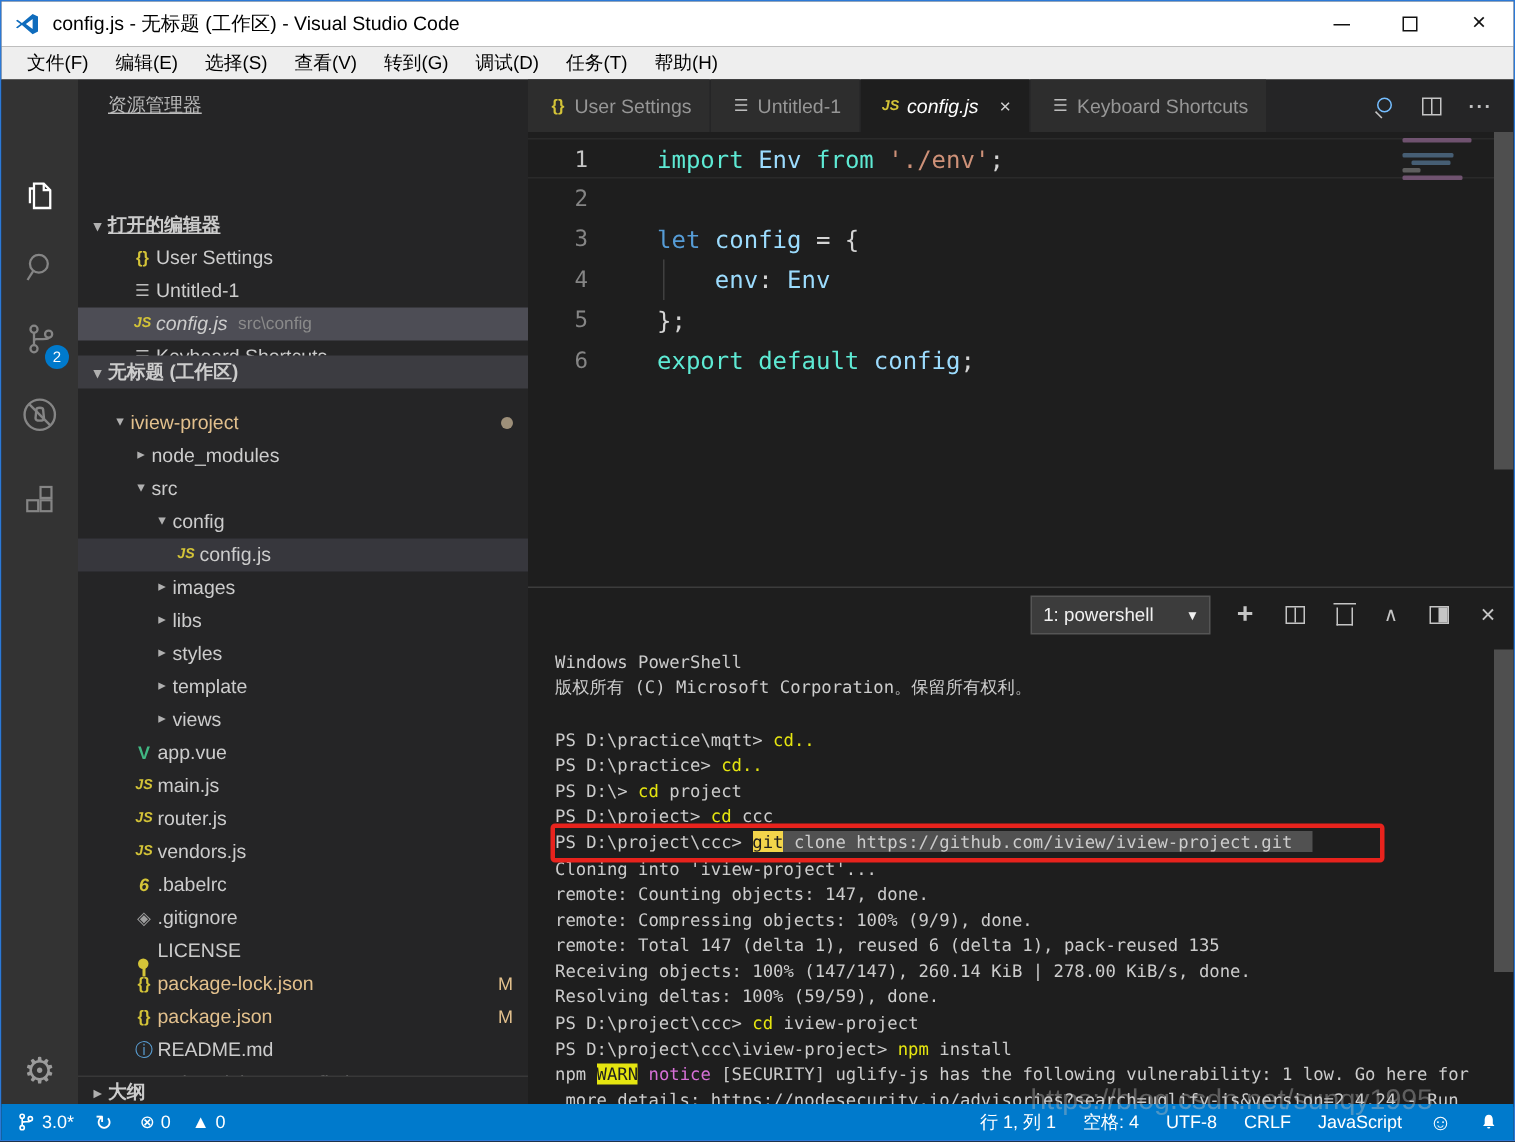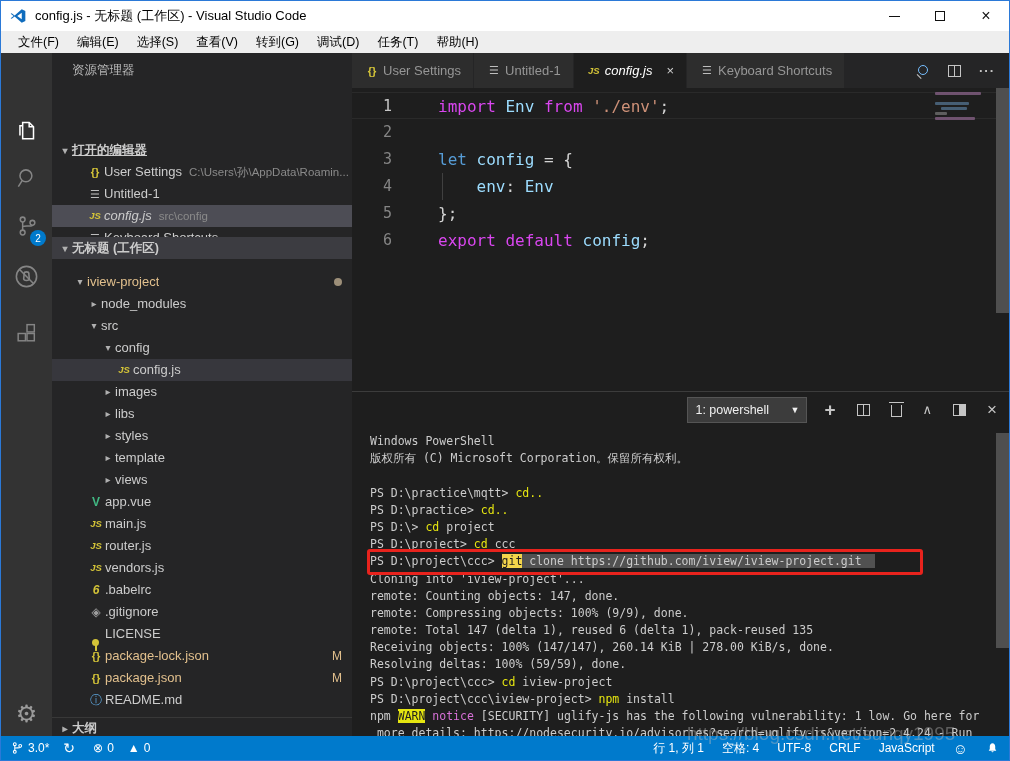--- a/index.html
+++ b/index.html
@@ -25,21 +25,21 @@
   
   .activitybar { width:51px; background:#333333; position:relative; flex:none; }
   .act-icon { position:absolute; left:0; width:51px; height:44px; display:flex; align-items:center; justify-content:center; }
   .act-icon svg { stroke:#858585; fill:none; stroke-width:1.4; }
   .act-icon.active svg { stroke:#ffffff; }
   .act-badge { position:absolute; right:6px; bottom:2px; min-width:16px; height:16px; background:#007acc; color:#fff; border-radius:50%; font-size:10px; display:flex; align-items:center; justify-content:center; }
   .gear { position:absolute; left:0; bottom:6px; width:51px; height:36px; display:flex; align-items:center; justify-content:center; color:#9b9b9b; font-size:24px; }
 
   
   .sidebar { width:300px; background:#252526; position:relative; flex:none; color:#cccccc; font-size:13px; overflow:hidden; }
-  .sidebar-title { position:absolute; top:0; left:0; width:100%; height:34px; line-height:34px; padding-left:20px; font-size:12.5px; color:#bbbbbb; }
+  .sidebar-title { position:absolute; top:0; left:0; width:100%; height:34px; line-height:34px; padding-left:20px; font-size:12.5px; color:#bbbbbb;text-decoration:underline; }
   .sec-header { position:absolute; left:0; width:100%; height:22px; line-height:22px; font-weight:bold; font-size:12.5px; color:#cccccc; padding-left:6px; white-space:nowrap; }
   .sec-header .tw { display:inline-block; width:14px; text-align:center; font-size:10px; color:#b0b0b0; }
   #oe-header { top:86px;text-decoration:underline; }
   #ws-header { top:184px; background:#3c3c41; }
   .rows { position:absolute; left:0; width:100%; }
   #open-editors { top:108px; }
   #file-tree { top:218px; }
   .row { height:22px; line-height:22px; white-space:nowrap; display:flex; align-items:center; position:relative; cursor:pointer; }
   .row.sel-oe { background:#4d4d55; }
   .row.sel-tree { background:#37373d; }
@@ -80,21 +80,21 @@
   .gl-more { letter-spacing:1px; font-weight:bold; font-size:13px; }
 
   .editor { flex:none; height:303px; background:#1e1e1e; position:relative; overflow:hidden; }
   .code { position:absolute; left:0; top:4px; width:100%; font-family:"DejaVu Sans Mono", monospace; font-size:16px; }
   .cline { height:27px; line-height:27px; display:flex; white-space:pre; position:relative; }
   .cline.current { border-top:1px solid #2a2a2a; border-bottom:1px solid #2a2a2a; }
   .cline .num { width:62px; padding-right:22px; text-align:right; color:#858585; flex:none; font-size:15px; }
   .cline.current .num { color:#c6c6c6; }
   .cline .src { padding-left:24px; }
   .cline .guide { position:absolute; left:90px; top:0; height:100%; border-left:1px solid #404040; }
-  .c-k1{color:#569cd6} .c-k2{color:#d946ef} .c-v{color:#9cdcfe} .c-s{color:#ce9178} .c-p{color:#d4d4d4}
+  .c-k1{color:#569cd6} .c-k2{color:#5eead4} .c-v{color:#9cdcfe} .c-s{color:#ce9178} .c-p{color:#d4d4d4}
   .minimap { position:absolute; right:16px; top:2px; width:62px; height:46px; opacity:.85; }
   .minimap .mml { height:3px; margin:2px 4px; border-radius:1px; }
   .ed-scroll { position:absolute; right:0; top:0; width:13px; height:225px; background:#4f4f4f; }
 
   
   .panel { flex:1; background:#1e1e1e; border-top:1px solid #3c3c3c; position:relative; display:flex; flex-direction:column; min-height:0; }
   .panel-header { height:35px; flex:none; display:flex; align-items:center; padding:0 12px 0 18px; }
   .ptab { margin-right:24px; font-size:13px; color:#969696; height:100%; display:flex; align-items:center; border-bottom:1px solid transparent; text-transform:none; }
   .ptab.active { color:#e7e7e7; border-bottom:1px solid #e7e7e7; }
   .pdropdown { margin-left:auto; width:118px; height:24px; background:#3c3c3c; border:1px solid #3c3c3c; outline:1px solid #555; color:#f0f0f0; font-size:12.5px; display:flex; align-items:center; padding:0 6px; justify-content:space-between; }
@@ -210,21 +210,20 @@
       <div class="gear">⚙</div>
     </div>
 
     <div class="sidebar">
       <div class="sidebar-title">资源管理器</div>
       <div class="sec-header" id="oe-header"><span class="tw">▾</span><span>打开的编辑器</span></div>
       <div class="rows" id="open-editors">
           <div class="row" style="padding-left: 34px;">
             <span class="fic fic-braces">{}</span>
             <span class="lbl">User Settings</span>
-            <span class="detail">C:\Users\孙\AppData\Roamin...</span>
           </div>
           <div class="row" style="padding-left: 34px;">
             <span class="fic fic-list">☰</span>
             <span class="lbl">Untitled-1</span>
           </div>
           <div class="row sel-oe" style="padding-left: 34px;">
             <span class="fic fic-js">JS</span>
             <span class="lbl ital">config.js</span>
             <span class="detail">src\config</span>
           </div>

